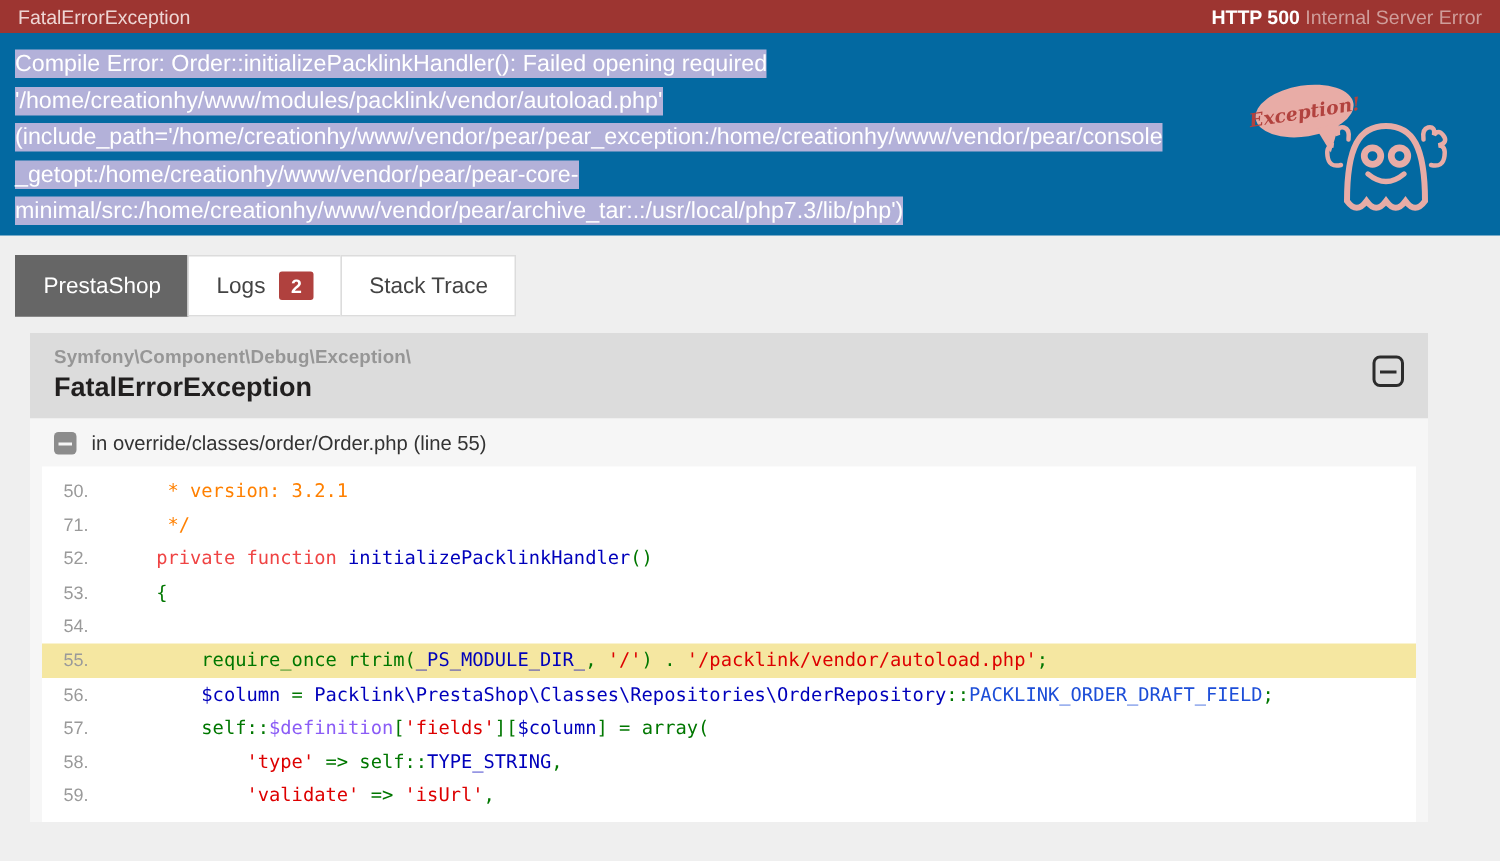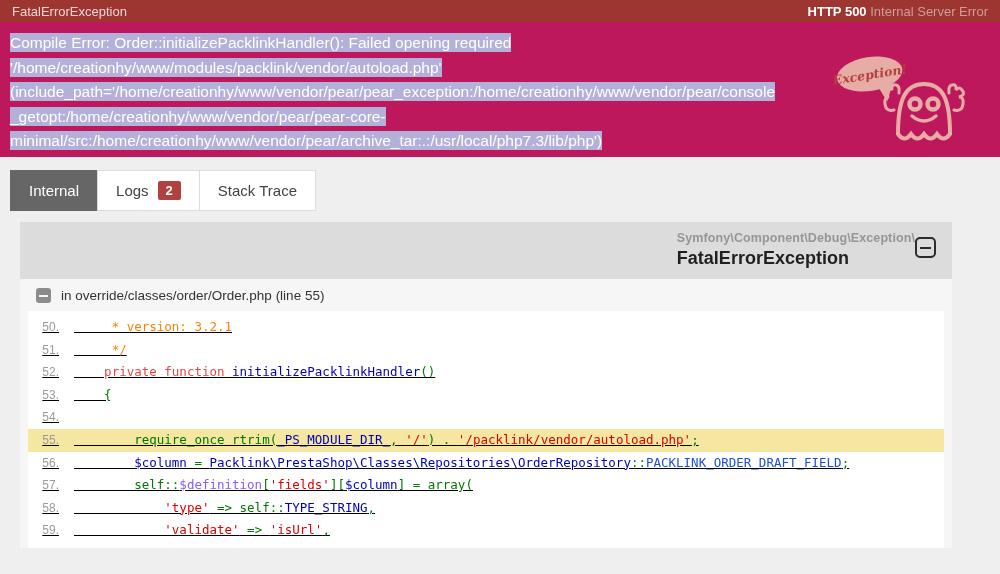--- a/index.html
+++ b/index.html
@@ -7,55 +7,55 @@
               font-family:"Liberation Sans", sans-serif; }
 
   
   .topbar { height:22px; background:#9d3531; display:flex; align-items:center;
             justify-content:space-between; padding:0 12px; }
   .topbar .t-title { color:#eed6d4; font-size:13px; }
   .topbar .t-status { font-size:13px; color:#cf9d9a; }
   .topbar .t-status b { color:#ffffff; font-weight:bold;padding-left:28px; }
 
   
-  .hero { position:relative; height:135px; background:#be185d; padding:9px 10px 12px; }
+  .hero { position:relative; height:135px; background:#0369a1; padding:9px 10px 12px; }
   .hero .msg { font-size:15.5px; line-height:24.6px; color:#ffffff; max-width:860px; }
   .hero .msg .sel { background:#b3b1d9; padding:1px 0; }
   .ghost-wrap { position:absolute; top:30px; right:28px; width:140px; height:100px; }
 
   
   .tabbar { display:flex; margin:13px 0 0 10px; }
   .tab { background:#ffffff; border:1px solid #dcdcdc; margin-left:-1px;
          padding:10px 18px; font-size:15px; color:#434343; cursor:pointer;
          display:flex; align-items:center; }
   .tab:first-child { margin-left:0; }
   .tab.active { background:#666666; border-color:#666666; color:#ffffff; }
   .badge { background:#b0413e; color:#fff; font-size:13px; font-weight:bold;
            padding:2px 8px; margin-left:9px; border-radius:2px; }
 
   
   .panel { margin:11px 48px 0 20px; background:#f6f6f6; }
   .panel-head { background:#dcdcdc; padding:9px 16px 10px; display:flex;
-                justify-content:flex-end; align-items:flex-start; }
+                justify-content:space-between; align-items:flex-start; }
   .ns { color:#969696; font-size:12.5px; font-weight:bold; letter-spacing:.1px; }
   .cls { color:#211f1f; font-size:18px; font-weight:bold; margin-top:3px; }
   .toggle-btn { width:21px; height:21px; border:2px solid #2c2c2c; border-radius:5px;
                 background:transparent; margin-top:6px; position:relative; cursor:pointer; }
   .toggle-btn::after { content:""; position:absolute; left:3px; right:3px; top:50%;
                        margin-top:-1px; height:2px; background:#2c2c2c; }
 
   .file-row { padding:9px 16px 8px; display:flex; align-items:center;
               font-size:13.5px; color:#333; background:#f6f6f6; }
   .mini-minus { width:15px; height:15px; background:#8c8c8c; border-radius:3px;
                 margin-right:10px; position:relative; cursor:pointer; flex-shrink:0; }
   .mini-minus::after { content:""; position:absolute; left:3px; right:3px; top:50%;
                        margin-top:-1px; height:2px; background:#f6f6f6; }
   .file-row b { font-weight:normal; }
 
-  .code-block { background:#ffffff; margin:0 8px 8px; padding:5px 0 6px;text-decoration:underline; }
+  .code-block { background:#ffffff; margin:0 8px 8px; padding:5px 0 6px; }
   .code-line { display:flex; line-height:22.6px; height:22.6px; }
   .code-line.hl { background:#f5e7a1; }
   .ln { width:46px; flex-shrink:0; text-align:right; padding-right:15px;
         color:#9a9a9a; font-size:12px; }
   .src { font-family:"DejaVu Sans Mono", monospace; font-size:12.5px; white-space:pre; }
 </style>
 </head>
 <body>
 
 <div class="topbar">
@@ -80,21 +80,21 @@
         <path stroke-width="3.5" d="M80 64 Q92 74 104 64"></path>
         <path stroke-width="3" d="M62 58 q-8 2 -9 -6 q-1 -7 4 -7 q-7 -2 -3 -7 q3 -4 6 0 q-1 -6 4 -5 q4 1 3 8"></path>
         <path stroke-width="3" d="M122 58 q8 2 9 -6 q1 -7 -4 -7 q7 -2 3 -7 q-3 -4 -6 0 q1 -6 -4 -5 q-4 1 -3 8"></path>
       </g>
     </svg>
   </div>
 </div>
 
 <div class="tabbar">
   <div class="tab active">
-    <span>Internal</span>
+    <span>PrestaShop</span>
   </div>
   <div class="tab">
     <span>Logs</span>
     <span class="badge">2</span>
   </div>
   <div class="tab">
     <span>Stack Trace</span>
   </div>
 </div>
 
@@ -111,21 +111,21 @@
     <span class="mini-minus"></span>
     <span><span>in override/classes/order/</span><b>Order.php</b><span> (line 55)</span></span>
   </div>
 
   <div class="code-block">
       <div class="code-line">
         <span class="ln">50.</span>
         <span class="src"><span style="color: rgb(255, 128, 0);">     * version: 3.2.1</span></span>
       </div>
       <div class="code-line">
-        <span class="ln">51.</span>
+        <span class="ln">71.</span>
         <span class="src"><span style="color: rgb(255, 128, 0);">     */</span></span>
       </div>
       <div class="code-line">
         <span class="ln">52.</span>
         <span class="src"><span style="color: #ef4444;">    private function </span><span style="color: rgb(0, 0, 187);">initializePacklinkHandler</span><span style="color: rgb(0, 119, 0);">()</span></span>
       </div>
       <div class="code-line">
         <span class="ln">53.</span>
         <span class="src"><span style="color: rgb(0, 119, 0);">    {</span></span>
       </div>

